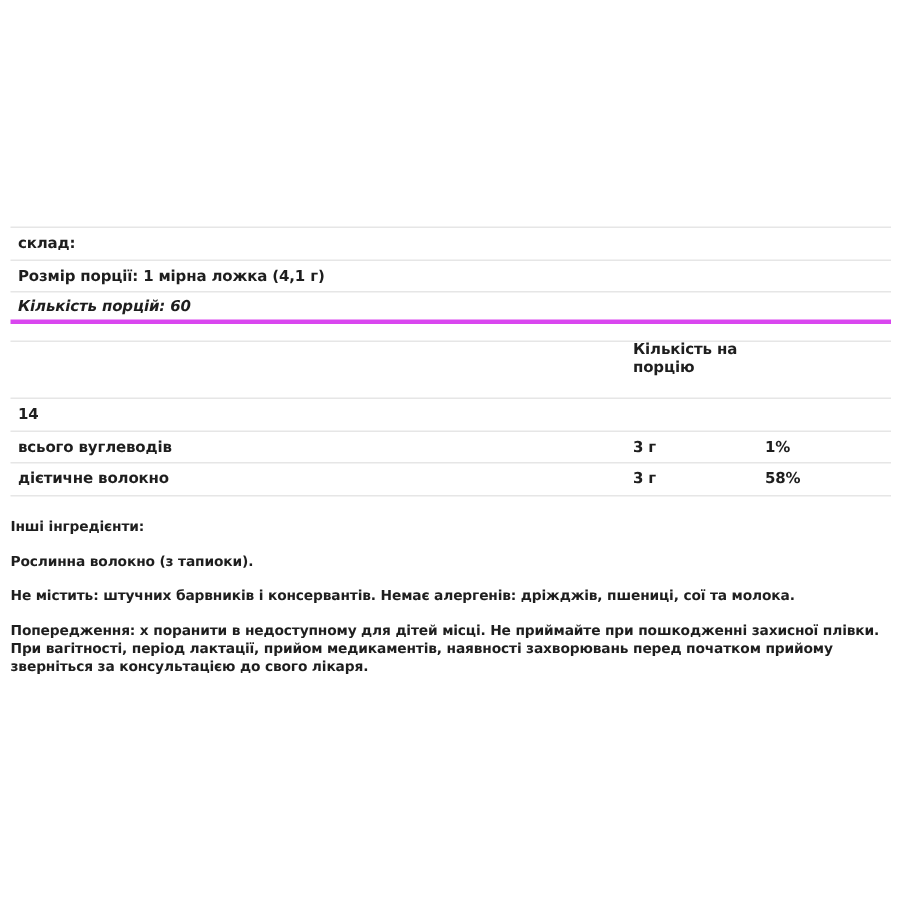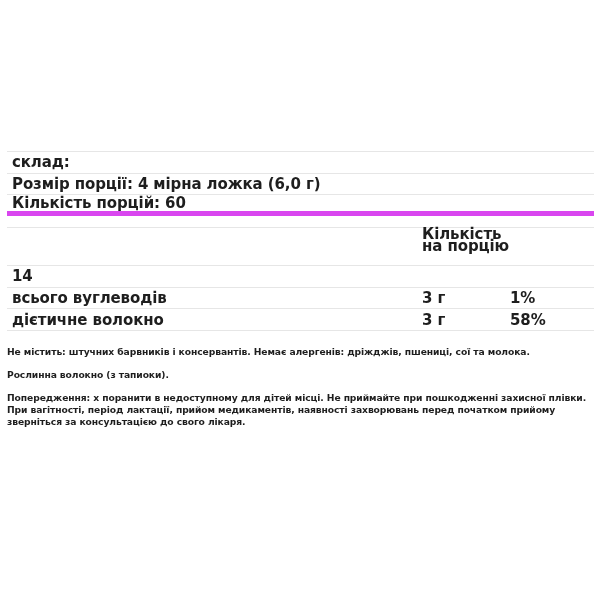--- a/index.html
+++ b/index.html
@@ -4,46 +4,46 @@
   <style>
     html, body { margin: 0; padding: 0; background: #ffffff; }
     body {
       width: 600px; height: 600px; position: relative; overflow: hidden;
       font-family: "DejaVu Sans", sans-serif; color: #1e1e1e;
     }
     .wrap { position: absolute; left: 7px; top: 151px; width: 587px; }
     .row {
       border-top: 1px solid #e6e6e6;
       display: flex; align-items: center;
-      font-size: 15px; font-weight: bold; letter-spacing: -0.1px;
+      font-size: 10px; font-weight: bold; letter-spacing: -0.1px;
       padding-left: 5px; box-sizing: border-box;
     }
     .row.simple { height: 21.7px; }
-    .row.last-simple { border-bottom: 5px solid #d946ef; }
+    .row.last-simple { border-bottom: 3px solid #d946ef; font-style: italic; }
     .gap { height: 11px; }
     .table { border-bottom: 1px solid #e6e6e6; }
     .trow { height: 21.7px; }
     .thead { height: 38px; align-items: flex-start; }
     .c1 { width: 410px; }
     .c2 { width: 88px; }
     .c3 { width: 80px; }
     .thead .c2, .thead .c3 { line-height: 12px; }
     .notes { position: absolute; left: 7px; top: 346px; width: 587px;
       font-size: 9.2px; font-weight: bold; letter-spacing: -0.1px; }
     .notes p { margin: 0 0 11px 0; line-height: 12px; }
   </style>
 </head>
 <body>
 
 <div class="wrap">
   <div class="row simple">
     <span>склад:</span>
   </div>
   <div class="row simple">
-    <span>Розмір порції: 4 мірна ложка (6,0 г)</span>
+    <span>Розмір порції: 1 мірна ложка (4,1 г)</span>
   </div>
   <div class="row simple last-simple">
     <span>Кількість порцій: 60</span>
   </div>
 
   <div class="gap"></div>
 
   <div class="table">
     <div class="row thead">
       <span class="c1"></span>
@@ -60,16 +60,17 @@
     </div>
     <div class="row trow">
       <span class="c1">дієтичне волокно</span>
       <span class="c2">3 г</span>
       <span class="c3">58%</span>
     </div>
   </div>
 </div>
 
 <div class="notes">
+  <p>Інші інгредієнти:</p>
+  <p>Рослинна волокно (з тапиоки).</p>
   <p>Не містить: штучних барвників і консервантів. Немає алергенів: дріжджів, пшениці, сої та молока.</p>
-  <p>Рослинна волокно (з тапиоки).</p>
   <p>Попередження: х поранити в недоступному для дітей місці. Не приймайте при пошкодженні захисної плівки. При вагітності, період лактації, прийом медикаментів, наявності захворювань перед початком прийому зверніться за консультацією до свого лікаря.</p>
 </div>
 
 </body></html>

